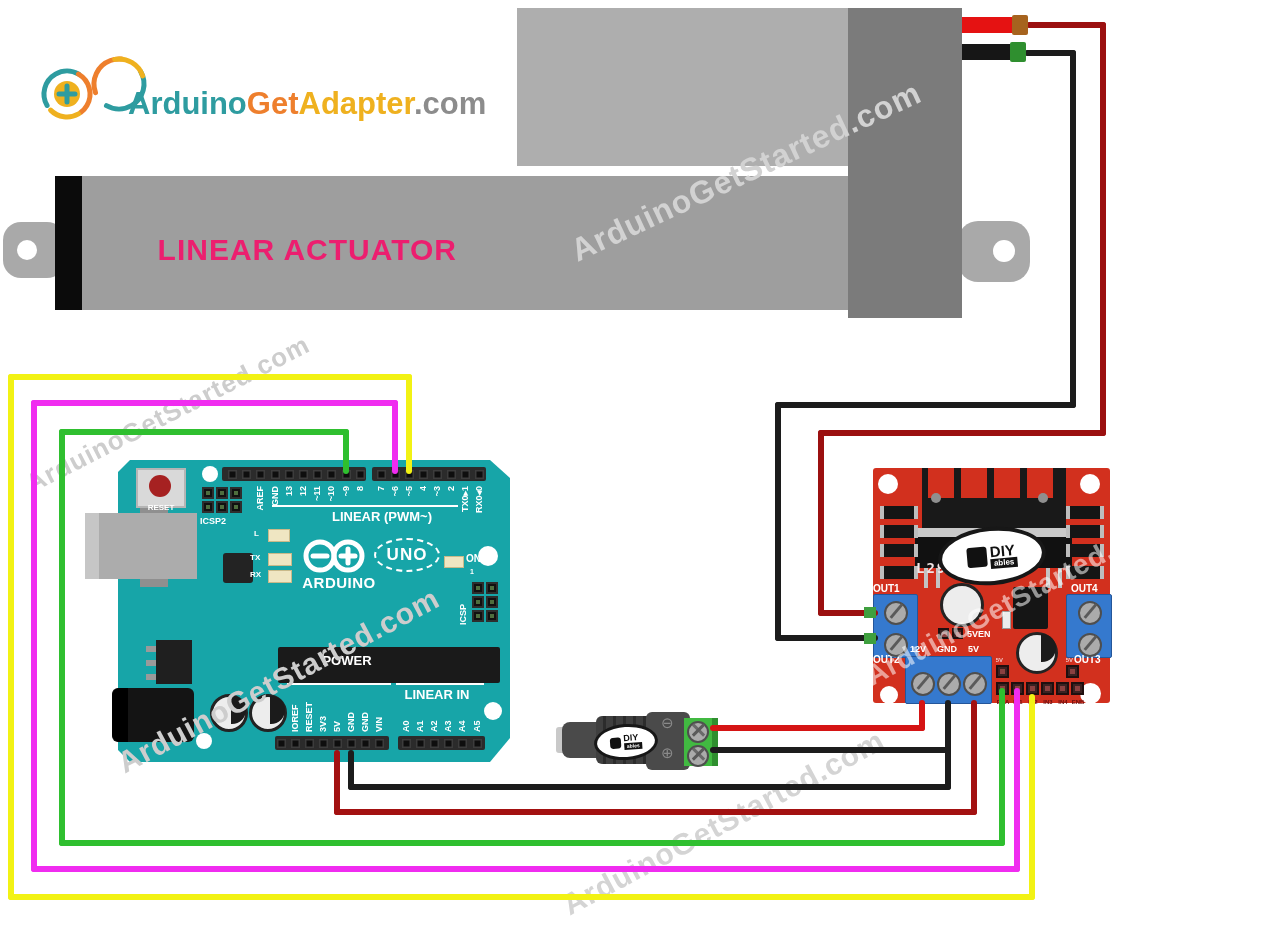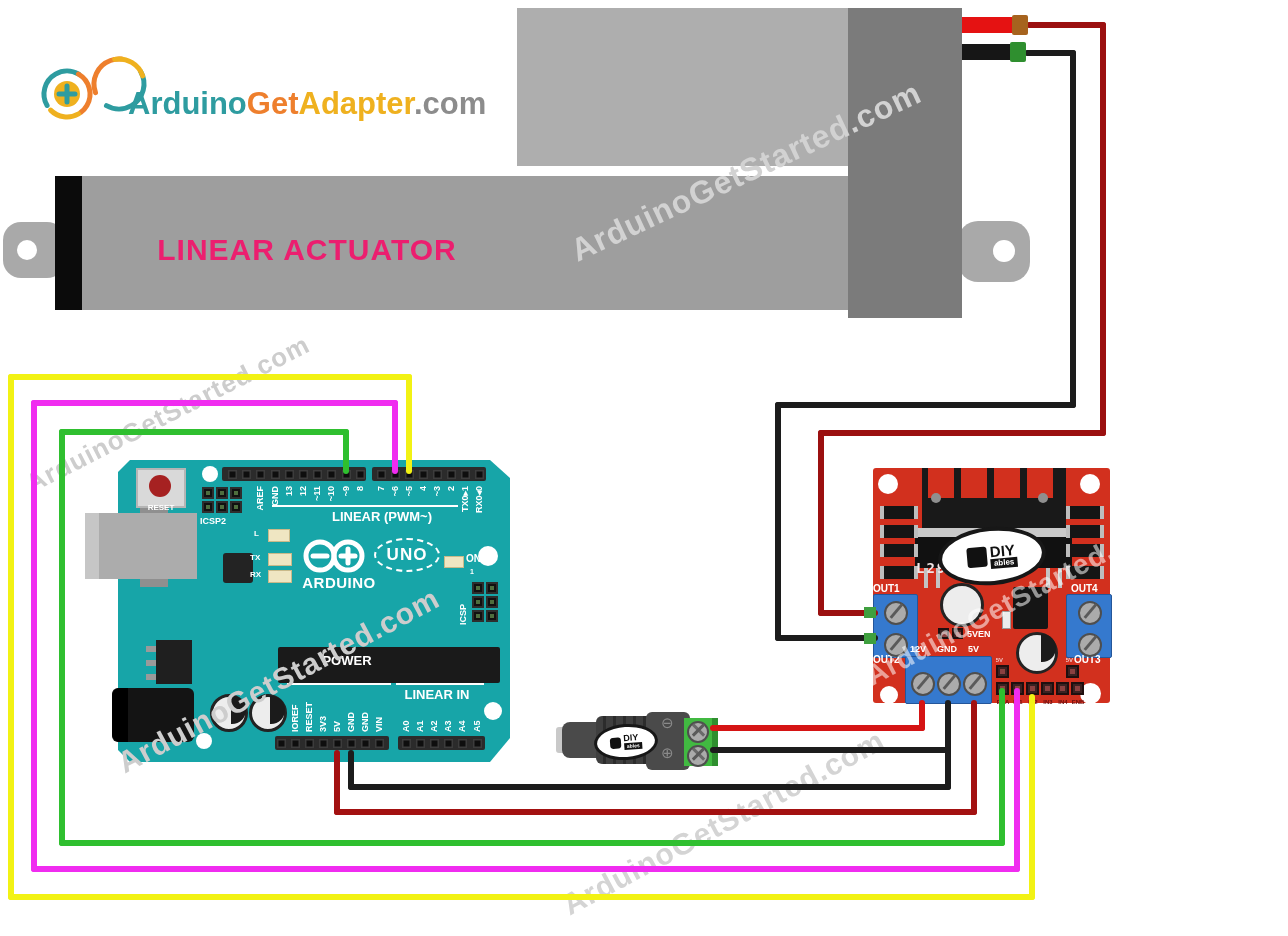--- a/index.html
+++ b/index.html
@@ -70,21 +70,21 @@
   </div>
 
   <div class="act" style="left:517px;top:8px;width:331px;height:158px;background:#AEAEAE;"></div>
   <div class="act" style="left:3px;top:222px;width:62px;height:56px;background:#A9A9A9;border-radius:18px;"></div>
   <div class="hole" style="left:17px;top:240px;width:20px;height:20px;z-index:11;"></div>
   <div class="act" style="left:958px;top:221px;width:72px;height:61px;background:#A9A9A9;border-radius:20px;"></div>
   <div class="hole" style="left:993px;top:240px;width:22px;height:22px;z-index:11;"></div>
   <div class="act" style="left:55px;top:176px;width:30px;height:134px;background:#0B0B0B;"></div>
   <div class="act" style="left:82px;top:176px;width:766px;height:134px;background:#9E9E9E;"></div>
   <div class="act" style="left:848px;top:8px;width:114px;height:310px;background:#7B7B7B;z-index:11;"></div>
-  <div class="lbl-pink" style="left:157px;top:233px;width:300px;text-align:center;font-size:30px;">LINEAR ACTUATOR</div>
+  <div class="lbl-pink" style="left:157px;top:233px;width:300px;text-align:right;font-size:30px;">LINEAR ACTUATOR</div>
 
   <div class="abs" style="left:962px;top:17px;width:52px;height:16px;background:#E51212;z-index:31;"></div>
   <div class="abs" style="left:1012px;top:15px;width:16px;height:20px;background:#A6631E;border-radius:2px;z-index:32;"></div>
   <div class="abs" style="left:962px;top:44px;width:50px;height:16px;background:#161616;z-index:31;"></div>
   <div class="abs" style="left:1010px;top:42px;width:16px;height:20px;background:#2F8F2F;border-radius:2px;z-index:32;"></div>
 
   <div id="uno"></div>
 
   <div class="abs" style="left:85px;top:513px;width:112px;height:66px;background:#ACACAC;z-index:12;"></div>
   <div class="abs" style="left:85px;top:513px;width:14px;height:66px;background:#C6C6C6;z-index:13;"></div>

